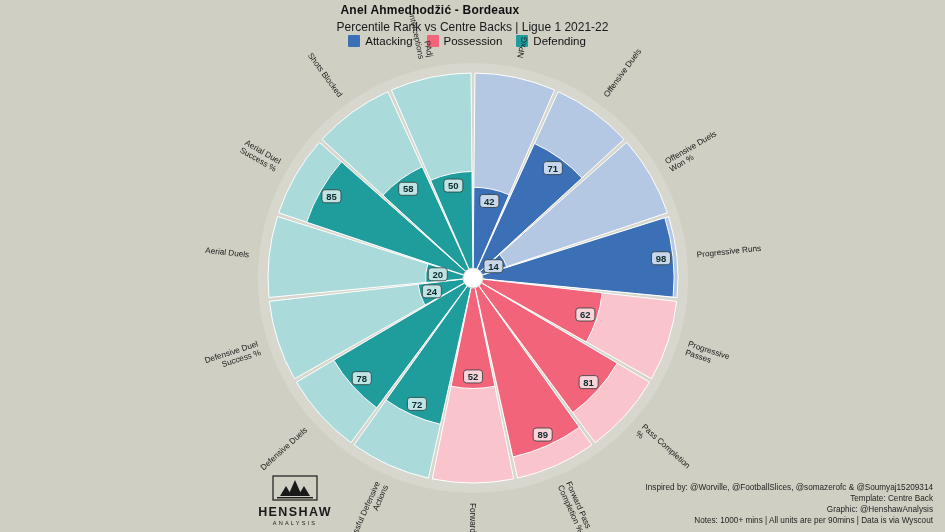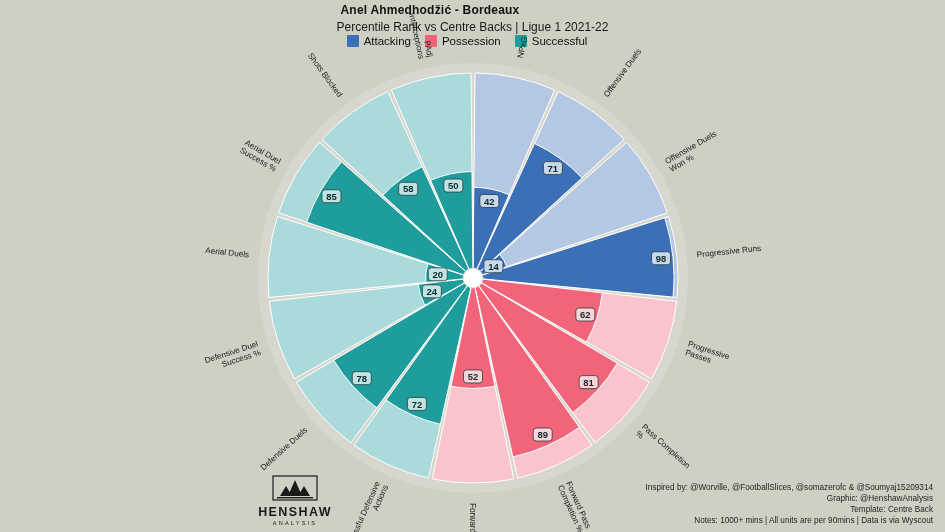--- a/index.html
+++ b/index.html
@@ -125,21 +125,21 @@
     <div class="legend-item">
       <span class="swatch" style="background:#3b6fb6"></span>
       <span>Attacking</span>
     </div>
     <div class="legend-item">
       <span class="swatch" style="background:#f2647a"></span>
       <span>Possession</span>
     </div>
     <div class="legend-item">
       <span class="swatch" style="background:#1f9d9d"></span>
-      <span>Successful</span>
+      <span>Defending</span>
     </div>
   </div>
 
   <div class="chart-wrap">
     <svg class="radar" id="radar-svg" viewBox="0 0 480 480">
         <circle cx="240" cy="240" r="215" fill="#ffffff" fill-opacity="0.18"></circle>
         <path d="M 240.0767933076992 232.0003685842476 L 241.967828509792 35.009444971344976 A 205 205 0 0 1 321.57946941806017 51.931421631714926 L 243.18358905046088 232.66073840514008 A 8 8 0 0 0 240.0767933076992 232.0003685842476 Z" fill="rgb(181,200,227)" stroke="#ffffff" stroke-width="1"></path>
         <path d="M 240.0767933076992 232.0003685842476 L 240.87102809257817 149.2641806668285 A 90.74 90.74 0 0 1 276.1098588048526 156.75442536030152 L 243.18358905046088 232.66073840514008 A 8 8 0 0 0 240.0767933076992 232.0003685842476 Z" fill="#3b6fb6" stroke="#ffffff" stroke-width="1"></path>
         <path d="M 243.3238974053128 232.7232077095086 L 325.17487101114034 53.53219755615822 A 205 205 0 0 1 391.0209359573166 101.37216404135833 L 245.89349993979772 234.5901332308823 A 8 8 0 0 0 243.3238974053128 232.7232077095086 Z" fill="rgb(181,200,227)" stroke="#ffffff" stroke-width="1"></path>
         <path d="M 243.3238974053128 232.7232077095086 L 301.4380886654504 105.49759050062983 A 147.87 147.87 0 0 1 348.9339795122362 140.0053751063203 L 245.89349993979772 234.5901332308823 A 8 8 0 0 0 243.3238974053128 232.7232077095086 Z" fill="#3b6fb6" stroke="#ffffff" stroke-width="1"></path>
@@ -263,18 +263,18 @@
       <polygon points="14,11 20,21 8,21" fill="#1a1a1a"></polygon>
       <polygon points="32,11 38,21 26,21" fill="#1a1a1a"></polygon>
       <rect x="5" y="22" width="36" height="1.4" fill="#1a1a1a"></rect>
     </svg>
     <div class="logo-name">HENSHAW</div>
     <div class="logo-sub">ANALYSIS</div>
   </div>
 
   <div class="credits">
     <div>Inspired by: @Worville, @FootballSlices, @somazerofc &amp; @Soumyaj15209314</div>
+    <div>Template: Centre Back</div>
     <div>Graphic: @HenshawAnalysis</div>
-    <div>Template: Centre Back</div>
     <div>Notes: 1000+ mins | All units are per 90mins | Data is via Wyscout</div>
   </div>
 
 </div>
 
 </body></html>

